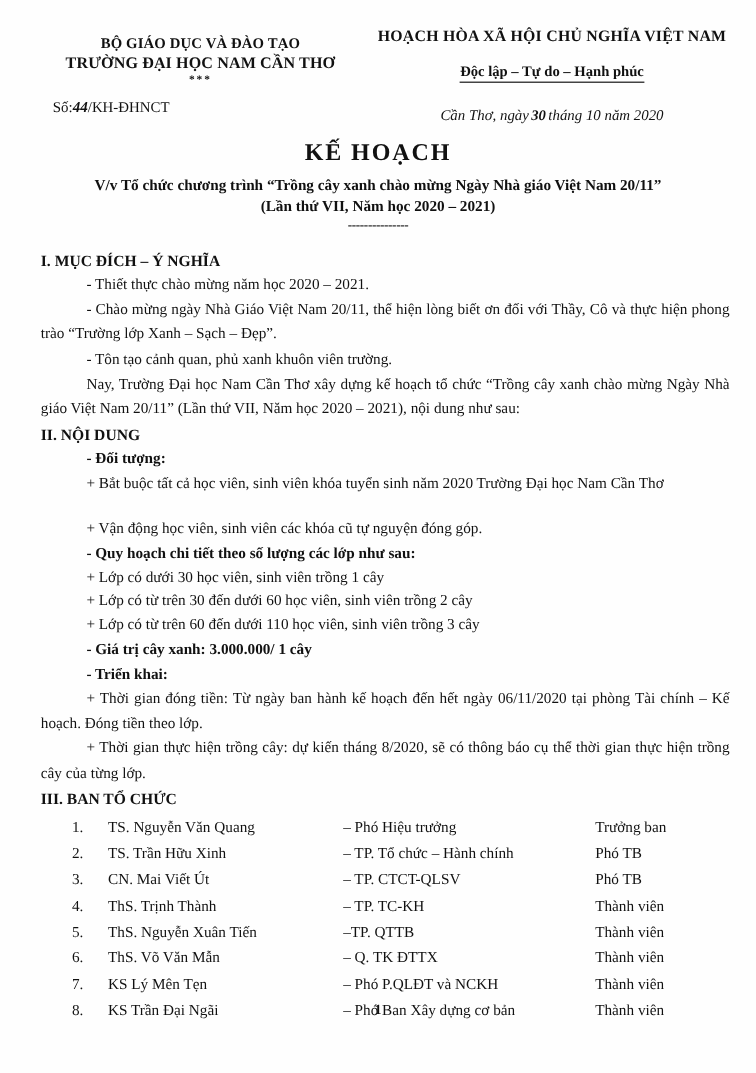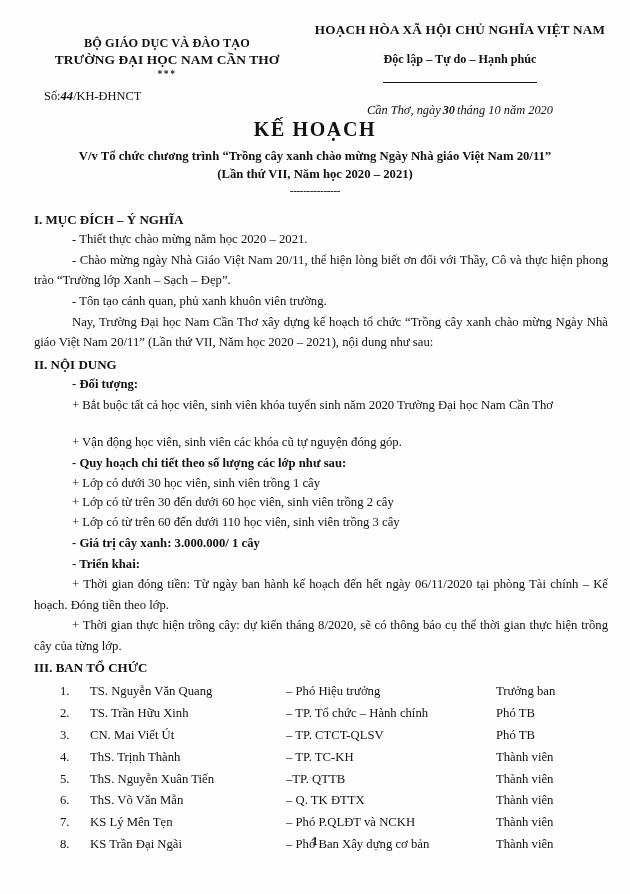--- a/index.html
+++ b/index.html
@@ -73,39 +73,40 @@
     font-weight: bold;
     letter-spacing: 0.2px;
     line-height: 1.26;
     white-space: nowrap;
   }
   .motto {
     font-size: 12.2px;
     font-weight: bold;
     display: inline-block;
     border-bottom: 1.1px solid #161616;
-    padding-bottom: 15px;
+    padding-bottom: 1px;
     margin-top: 13px;
     white-space: nowrap;
   }
   .date-line {
     font-size: 12.4px;
     font-style: italic;
     margin-top: 20px;
     white-space: nowrap;
   }
   .date-day {
     font-weight: bold;
     font-size: 12.2px;
     padding: 0 2px;
   }
 
   
   .title-block {
     text-align: center;
+    margin-top: 12px;
   }
   .doc-title {
     font-size: 20px;
     font-weight: bold;
     letter-spacing: 1.6px;
     line-height: 1.18;
   }
   .subtitle1 {
     font-size: 12.7px;
     font-weight: bold;

